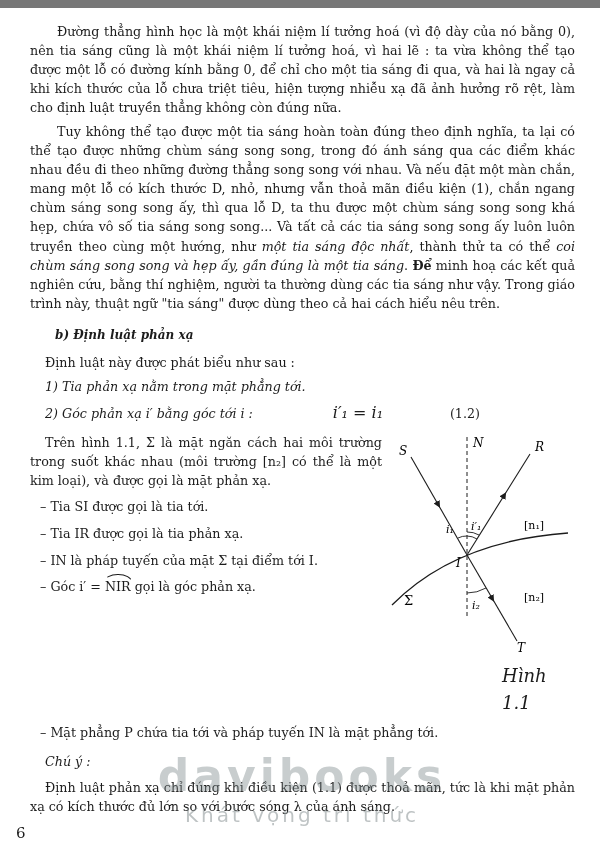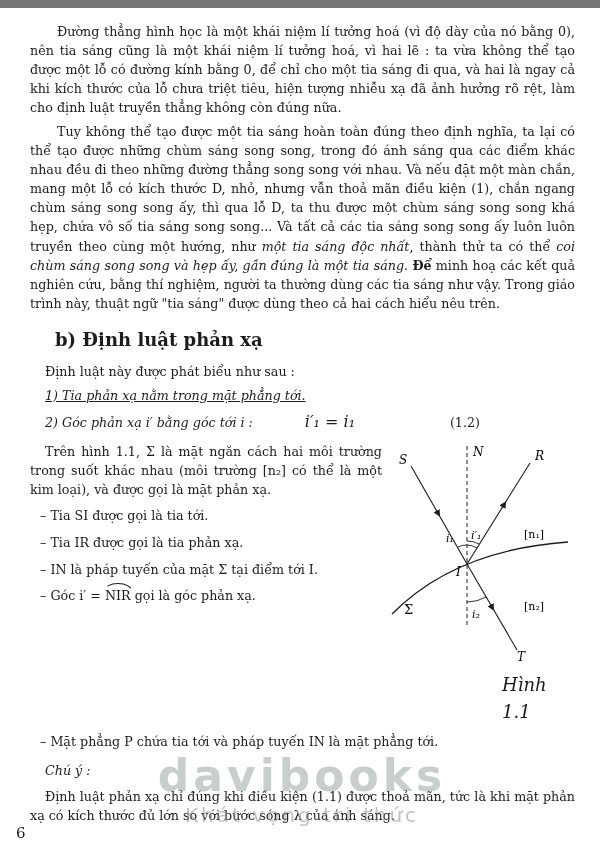--- a/index.html
+++ b/index.html
@@ -14,21 +14,21 @@
     font-size:12.7px;
     line-height:1.5;
     padding:14px 25px 0 30px;
     overflow:hidden;
   }
   p.body { text-align:justify; margin-bottom:5px; }
   .ind27 { text-indent:27px; }
   .ind15 { text-indent:15px; }
   .it { font-style:italic; }
   .bd { font-weight:bold; }
-  .heading { font-weight:bold; margin:13px 0 9px 25px; font-size:18px; }
+  .heading { font-weight:bold; font-style:italic; margin:13px 0 9px 25px; font-size:12px; }
   .line { margin:5px 0 5px 0; }
   .law { font-style:italic; }
   .law-row { display:flex; align-items:baseline; margin:5px 0 8px 0; }
   .law-row .eq { font-style:italic; margin-left:52px; font-size:16px; }
   .law-row .eqnum { margin-left:auto; margin-right:95px; }
   .two-col { display:flex; margin-top:4px; }
   .left-col { flex:1 1 auto; padding-right:8px; }
   .fig-col { flex:0 0 185px; }
   .bullet { margin:7.5px 0; padding-left:10px; }
   .hat { position:relative; display:inline-block; }
@@ -55,23 +55,23 @@
 <div class="page">
 
   <p class="body ind27">Đường thẳng hình học là một khái niệm lí tưởng hoá (vì độ dày của nó bằng 0), nên tia sáng cũng là một khái niệm lí tưởng hoá, vì hai lẽ : ta vừa không thể tạo được một lỗ có đường kính bằng 0, để chỉ cho một tia sáng đi qua, và hai là ngay cả khi kích thước của lỗ chưa triệt tiêu, hiện tượng nhiễu xạ đã ảnh hưởng rõ rệt, làm cho định luật truyền thẳng không còn đúng nữa.</p>
 
   <p class="body ind27"><span>Tuy không thể tạo được một tia sáng hoàn toàn đúng theo định nghĩa, ta lại có thể tạo được những chùm sáng song song, trong đó ánh sáng qua các điểm khác nhau đều đi theo những đường thẳng song song với nhau. Và nếu đặt một màn chắn, mang một lỗ có kích thước D, nhỏ, nhưng vẫn thoả mãn điều kiện (1), chắn ngang chùm sáng song song ấy, thì qua lỗ D, ta thu được một chùm sáng song song khá hẹp, chứa vô số tia sáng song song... Và tất cả các tia sáng song song ấy luôn luôn truyền theo cùng một hướng, như </span><span class="it">một tia sáng độc nhất</span><span>, thành thử ta có thể </span><span class="it">coi chùm sáng song song và hẹp ấy, gần đúng là một tia sáng</span><span>. </span><span class="bd">Để</span><span> minh hoạ các kết quả nghiên cứu, bằng thí nghiệm, người ta thường dùng các tia sáng như vậy. Trong giáo trình này, thuật ngữ "tia sáng" được dùng theo cả hai cách hiểu nêu trên.</span></p>
 
   <p class="heading">b) Định luật phản xạ</p>
 
   <p class="line ind15">Định luật này được phát biểu như sau :</p>
 
-  <p class="line law" style="margin-left:15px;text-decoration:underline;">1) Tia phản xạ nằm trong mặt phẳng tới.</p>
+  <p class="line law" style="margin-left:15px;">1) Tia phản xạ nằm trong mặt phẳng tới.</p>
 
-  <div class="law-row" style="margin-left:15px;">
+  <div class="law-row" style="margin-left:15px;gap:28px;">
     <span class="law">2) Góc phản xạ i′ bằng góc tới i :</span>
     <span class="eq">i′₁ = i₁</span>
     <span class="eqnum">(1.2)</span>
   </div>
 
   <div class="two-col">
     <div class="left-col">
       <p class="body ind15">Trên hình 1.1, Σ là mặt ngăn cách hai môi trường trong suốt khác nhau (môi trường [n₂] có thể là một kim loại), và được gọi là mặt phản xạ.</p>
       <div class="bullet">– Tia SI được gọi là tia tới.</div>
       <div class="bullet">– Tia IR được gọi là tia phản xạ.</div>

